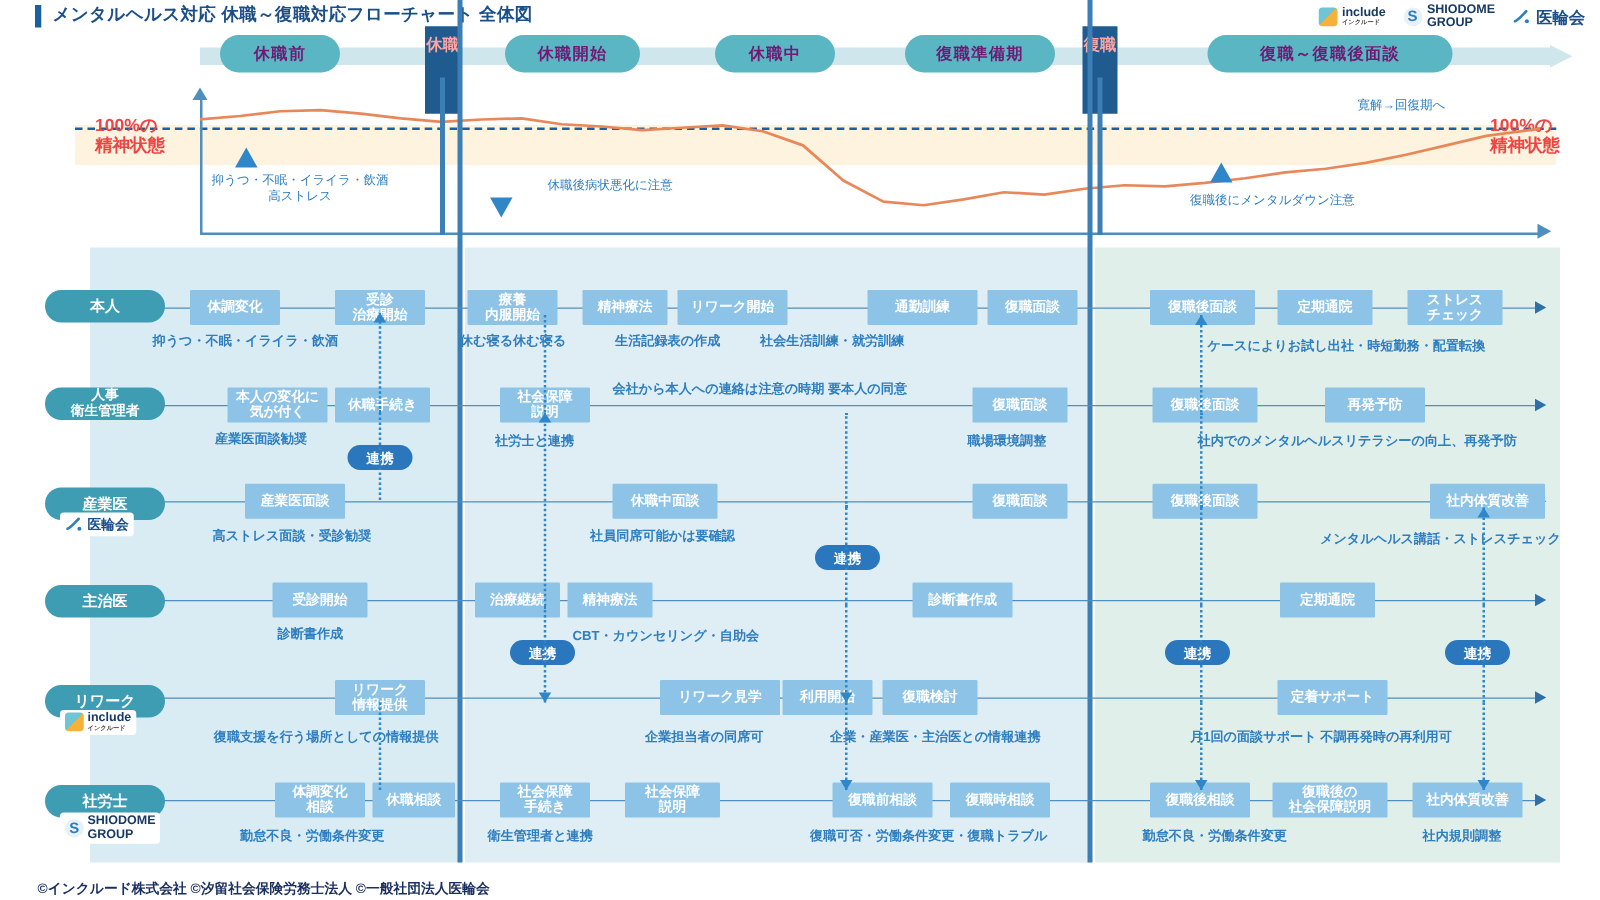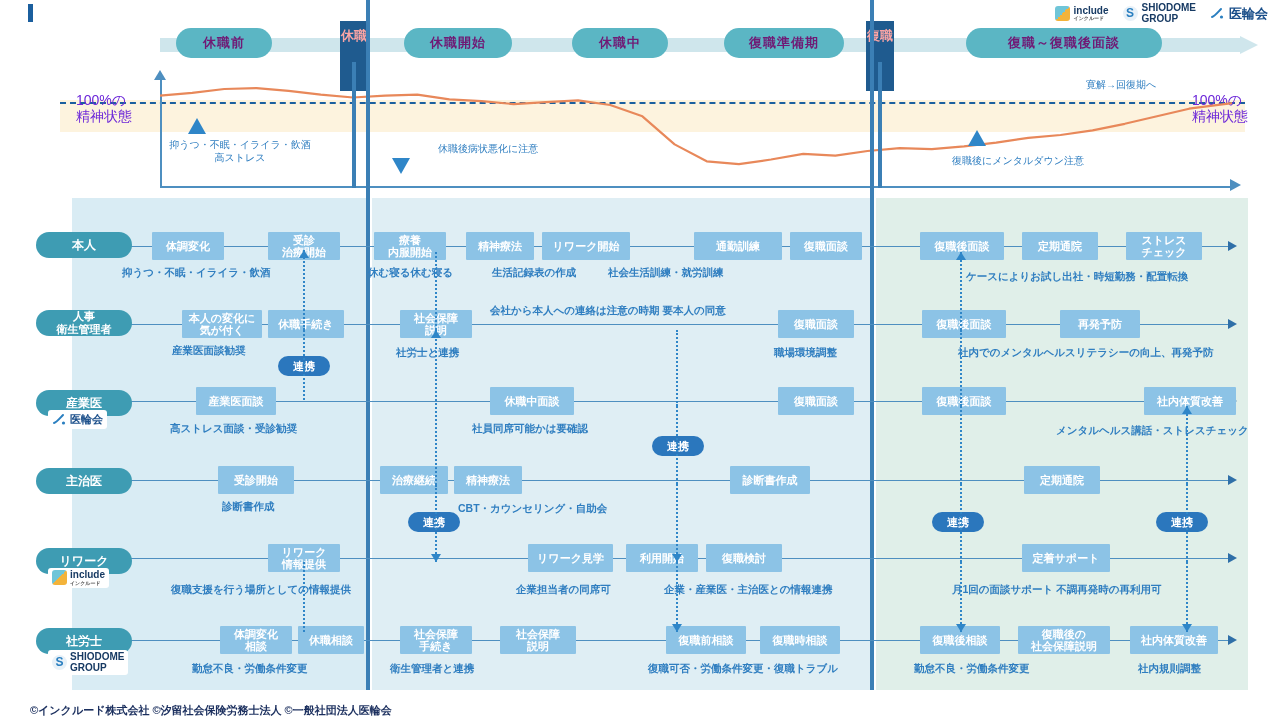--- a/index.html
+++ b/index.html
@@ -36,21 +36,21 @@
   
   #graph { position:absolute; left:0; top:66px; width:1280px; height:132px; }
   #band100 { position:absolute; left:60px; top:34px; width:1185px; height:32px; background:#fdf3de; }
   #dash100 { position:absolute; left:60px; top:36px; width:1185px; height:0; border-top:2px dashed #1b5f9e; }
   #axis-y { position:absolute; left:160px; top:12px; width:0; height:110px; border-left:2px solid #4e8fc0; }
   #axis-y-arrow { position:absolute; left:154px; top:4px; width:0;height:0;
       border-left:6px solid transparent;border-right:6px solid transparent;border-bottom:10px solid #4e8fc0;}
   #axis-x { position:absolute; left:160px; top:120px; width:1072px; height:0; border-top:2px solid #4e8fc0; }
   #axis-x-arrow { position:absolute; left:1230px; top:113px; width:0;height:0;
       border-top:6px solid transparent;border-bottom:6px solid transparent;border-left:11px solid #4e8fc0;}
-  .lbl-100 { position:absolute; font-size:14px; font-weight:normal; color:#6d28d9; line-height:16px; }
+  .lbl-100 { position:absolute; font-size:14px; font-weight:bold; color:#ef4444; line-height:16px; }
   #lbl-100-left { left:76px; top:26px; text-align:left;}
   #lbl-100-right { left:1192px; top:26px; text-align:left;}
   .gnote { position:absolute; font-size:10px; color:#2f7ec0; text-align:center; line-height:13px; white-space:nowrap;}
   .tri { position:absolute; width:0;height:0; }
   .tri-up { border-left:9px solid transparent;border-right:9px solid transparent;border-bottom:16px solid #2f86c8; }
   .tri-down { border-left:9px solid transparent;border-right:9px solid transparent;border-top:16px solid #2f86c8; }
   .vline-graph { position:absolute; width:4px; background:#3b7fb5; }
 
   
   #matrix { position:absolute; left:0; top:198px; width:1280px; height:492px; }
@@ -86,20 +86,21 @@
       border-left:5px solid transparent;border-right:5px solid transparent;border-top:8px solid #2f86c8;}
 
   #footer { position:absolute; left:30px; top:703px; font-size:11px; color:#1b2f5e; font-weight:bold;}
   svg { display:block; }
 </style>
 </head>
 <body>
 
 <div id="header">
   <div id="title-accent"></div>
+  <div id="page-title">メンタルヘルス対応  休職～復職対応フローチャート  全体図</div>
   <div id="brand-logos">
     <div class="logo">
       <span class="logo-mark mark-include"></span>
       <span class="logo-text">
         <span>include</span>
         <small>インクルード</small>
       </span>
     </div>
     <div class="logo">
       <span class="logo-mark mark-shiodome"></span>
@@ -253,21 +254,21 @@
       <div class="rowline" style="top:360px;width:1108px;"></div>
       <div class="rowarrow" style="left:1228px;top:355px;"></div>
       <div class="role" style="top:350px;">
         <span>リワーク</span>
       </div>
       <div class="role-logo" style="top:370px;">
         <span class="logo-mark mark-include"></span>
         <span class="logo-text"><span>include</span><small>インクルード</small></span>
       </div>
       <div class="node" style="left:268px;top:346px;width:72px;height:28px;">リワーク<br>情報提供</div>
-      <div class="node" style="left:528px;top:346px;width:85px;height:28px;">リワーク見学</div>
+      <div class="node" style="left:528px;top:346px;width:96px;height:28px;">リワーク見学</div>
       <div class="node" style="left:626px;top:346px;width:72px;height:28px;">利用開始</div>
       <div class="node" style="left:706px;top:346px;width:76px;height:28px;">復職検討</div>
       <div class="node" style="left:1022px;top:346px;width:88px;height:28px;">定着サポート</div>
       <div class="note" style="left:171px;top:385px;">復職支援を行う場所としての情報提供</div>
       <div class="note" style="left:516px;top:385px;">企業担当者の同席可</div>
       <div class="note" style="left:664px;top:385px;">企業・産業医・主治医との情報連携</div>
       <div class="note" style="left:952px;top:385px;">月1回の面談サポート  不調再発時の再利用可</div>
       <div class="rowline" style="top:442px;width:1108px;"></div>
       <div class="rowarrow" style="left:1228px;top:437px;"></div>
       <div class="role" style="top:430px;">

